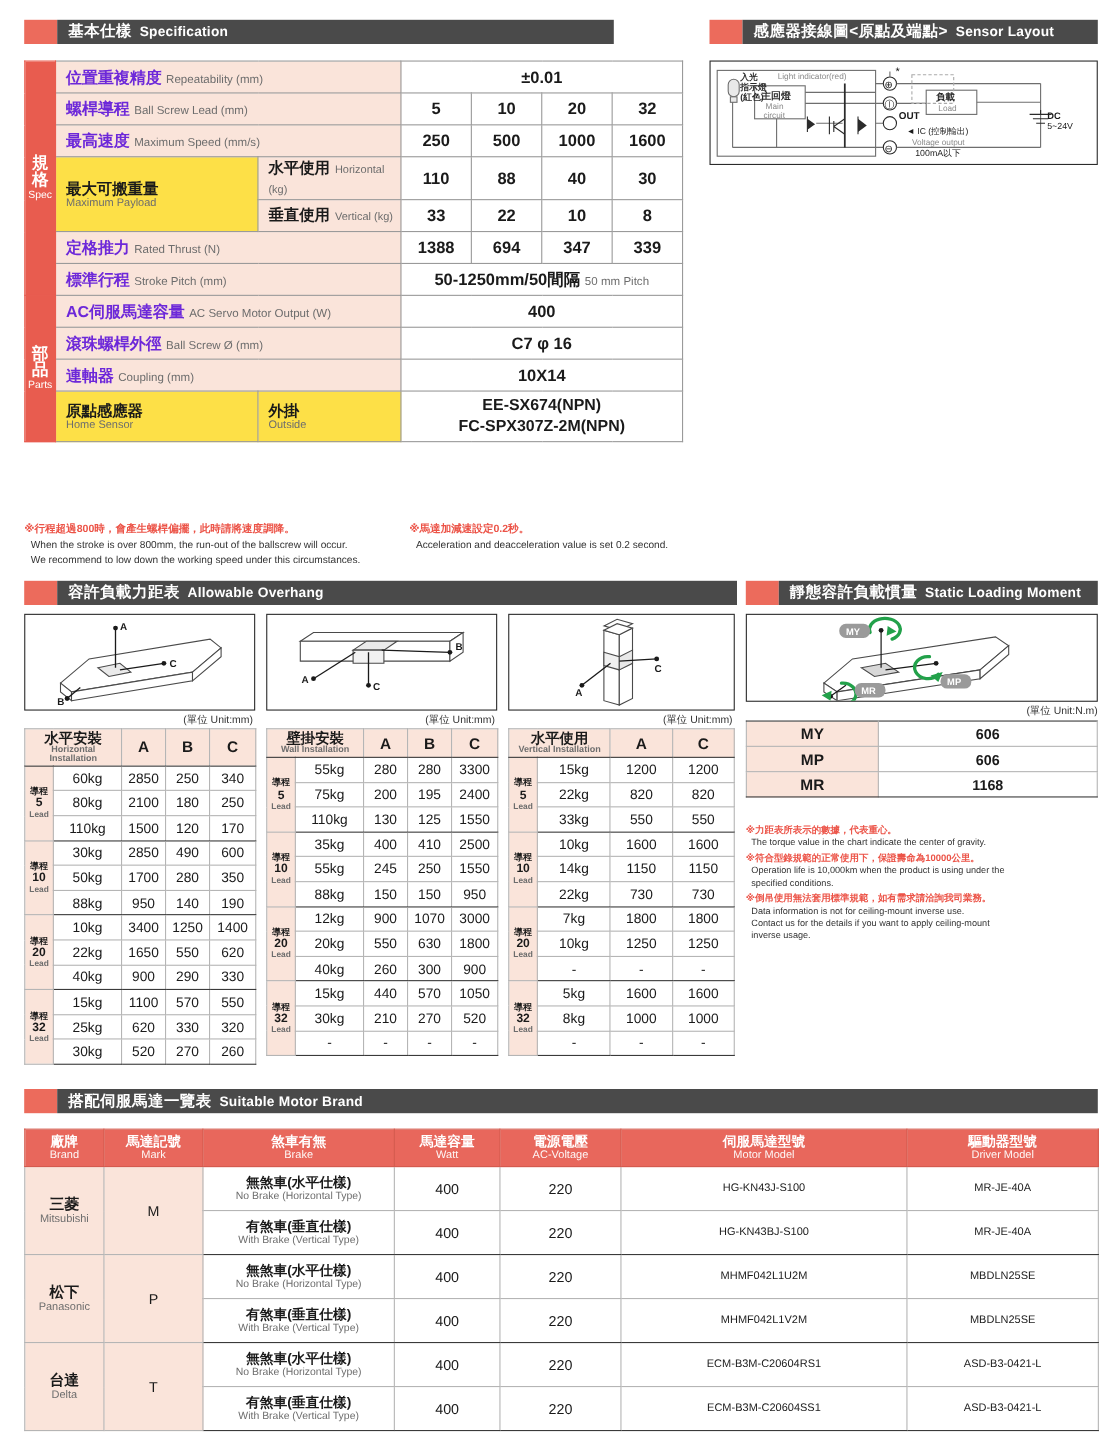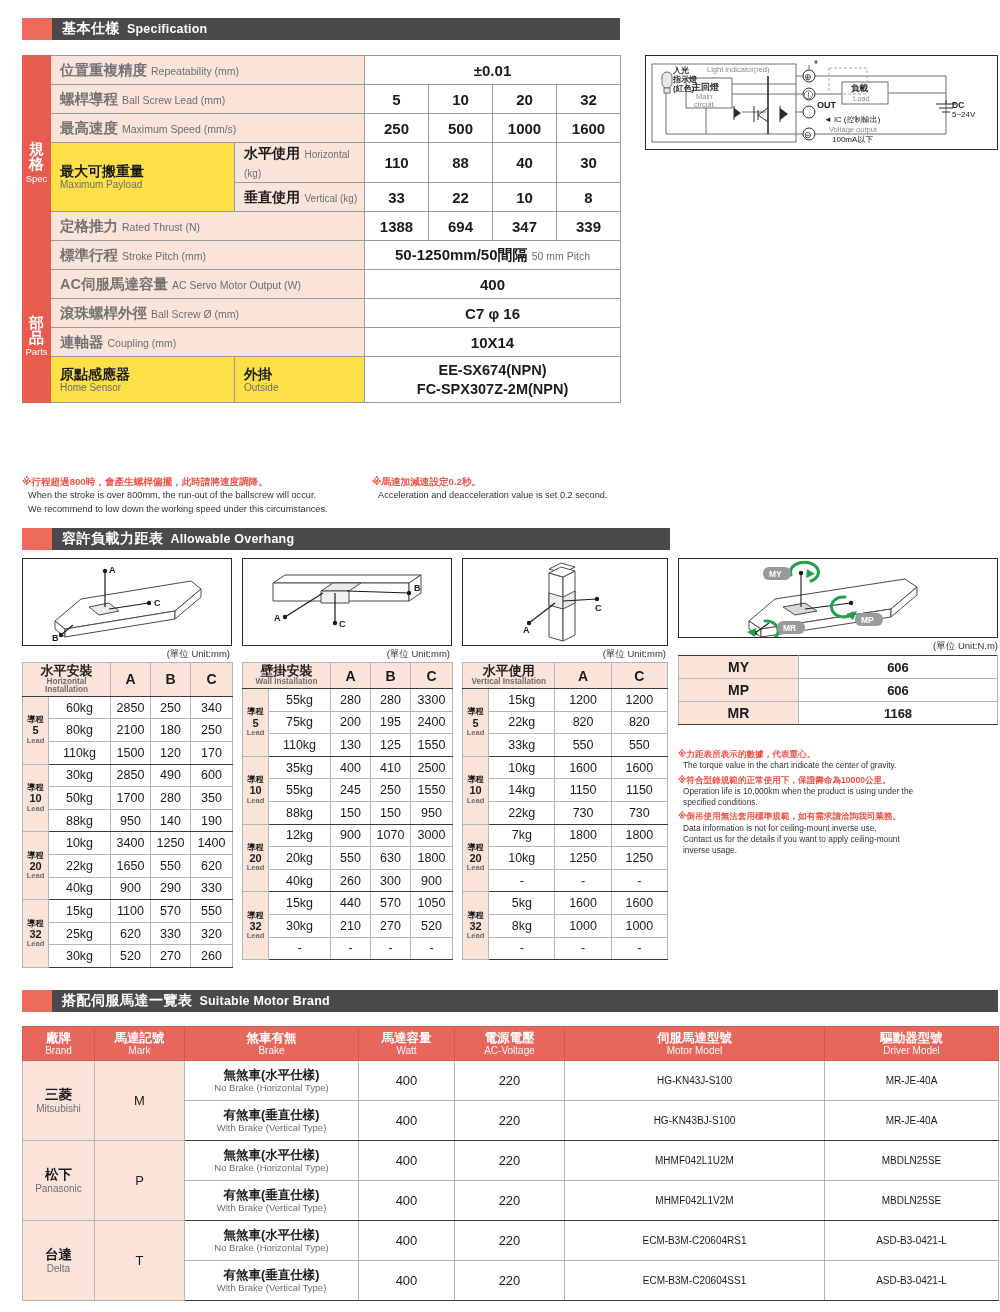--- a/index.html
+++ b/index.html
@@ -36,21 +36,21 @@
   table.spec .redcol {
     background: #e85c4f; color: #fff; width: 28px;
     text-align: center; vertical-align: middle; padding: 2px 0;
     border: 1px solid #e85c4f;
   }
   .redcol .rc { font-size: 15px; font-weight: bold; line-height: 1.02; }
   .redcol .rs { font-size: 9.5px; line-height: 1.2; display:block; margin-top:1px; }
   table.spec .lbl {
     background: #fae4da; padding-left: 9px; text-align: left;
   }
-  .lbl .cn { font-size: 14.5px; font-weight: bold; color: #737373; }
+  .lbl .cn { font-size: 14.5px; font-weight: bold; color: #6d28d9; }
   .lbl .en { font-size: 10.5px; color: #6d6d6d; margin-left: 4px; }
   .lbl2 { background:#fae4da; padding-left: 9px; text-align:left; }
   .lbl2 .cn { font-size: 14px; font-weight: bold; }
   .lbl2 .en { font-size: 10px; color:#6d6d6d; }
   .lblstack { background:#fde047; padding-left:9px; line-height:1.15; }
   .lblstack .cn { font-size:14px; font-weight:bold; display:block; }
   .lblstack .en { font-size:10px; color:#6d6d6d; display:block; }
   table.spec .val {
     text-align: center; font-size: 15px; font-weight: bold; background:#fff;
   }
@@ -140,21 +140,21 @@
   table.mb { border:1.6px solid #3a3a3a; }
 
   
   svg { display:block; }
 </style>
 </head>
 <body>
 
 <div class="page">
 
-  <div class="sec-head" style="position:absolute;left:22px;top:18px;width:598px;">
+  <div class="sec-head" style="position:absolute;left:22px;top:18px;width:536px;">
     <div class="swatch"></div>
     <div class="bar">
       <span class="cn">基本仕樣</span>
       <span class="en">Specification</span>
     </div>
   </div>
 
   <div class="spec-wrap">
     <table class="spec bt">
       <colgroup>
@@ -283,20 +283,27 @@
         <div class="nblk">When the stroke is over 800mm, the run-out of the ballscrew will occur.</div>
         <div class="nblk">We recommend to low down the working speed under this circumstances.</div>
       </div>
       <div class="note-col b">
         <div class="nred">※馬達加減速設定0.2秒。</div>
         <div class="nblk">Acceleration and deacceleration value is set 0.2 second.</div>
       </div>
     </div>
   </div>
 
+  <div class="sec-head sensor-head">
+    <div class="swatch"></div>
+    <div class="bar">
+      <span class="cn">感應器接線圖&lt;原點及端點&gt;</span>
+      <span class="en">Sensor Layout</span>
+    </div>
+  </div>
 
   <div class="sensor-box">
     <svg width="351" height="93" viewBox="0 0 351 93">
       <g stroke="#6e6e6e" fill="none" stroke-width="1">
         <rect x="6" y="8" width="144" height="78"></rect>
         <rect x="40" y="22" width="46" height="30" fill="#ffffff"></rect>
         <rect x="16" y="16" width="10" height="16" rx="5" fill="#e9e9e9"></rect>
         <rect x="18" y="32" width="6" height="5" fill="#e9e9e9"></rect>
         <line x1="86" y1="28" x2="150" y2="28"></line>
         <line x1="86" y1="38" x2="150" y2="38"></line>
@@ -781,20 +788,27 @@
               <td class="kg">-</td>
               <td class="num">-</td>
               <td class="num">-</td>
             </tr>
           </tbody>
         </table>
       </div>
     </div>
   </div>
 
+  <div class="sec-head sl-head">
+    <div class="swatch"></div>
+    <div class="bar">
+      <span class="cn">靜態容許負載慣量</span>
+      <span class="en">Static Loading Moment</span>
+    </div>
+  </div>
 
   <div class="sl-fig">
     <svg width="318" height="78" viewBox="0 0 318 78">
       <g stroke="#4a4a4a" fill="#fff" stroke-width="1">
         <path d="M70 62 L96 40 L226 20 L238 28 L212 50 L82 70 Z"></path>
         <path d="M70 62 L70 70 L82 78 L82 70 Z"></path>
         <path d="M82 78 L212 58 L212 50 L82 70 Z"></path>
         <path d="M212 50 L238 28 L238 36 L212 58 Z"></path>
         <path d="M104 48 L126 44 L138 52 L116 56 Z" fill="#d8d8d8"></path>
       </g>

